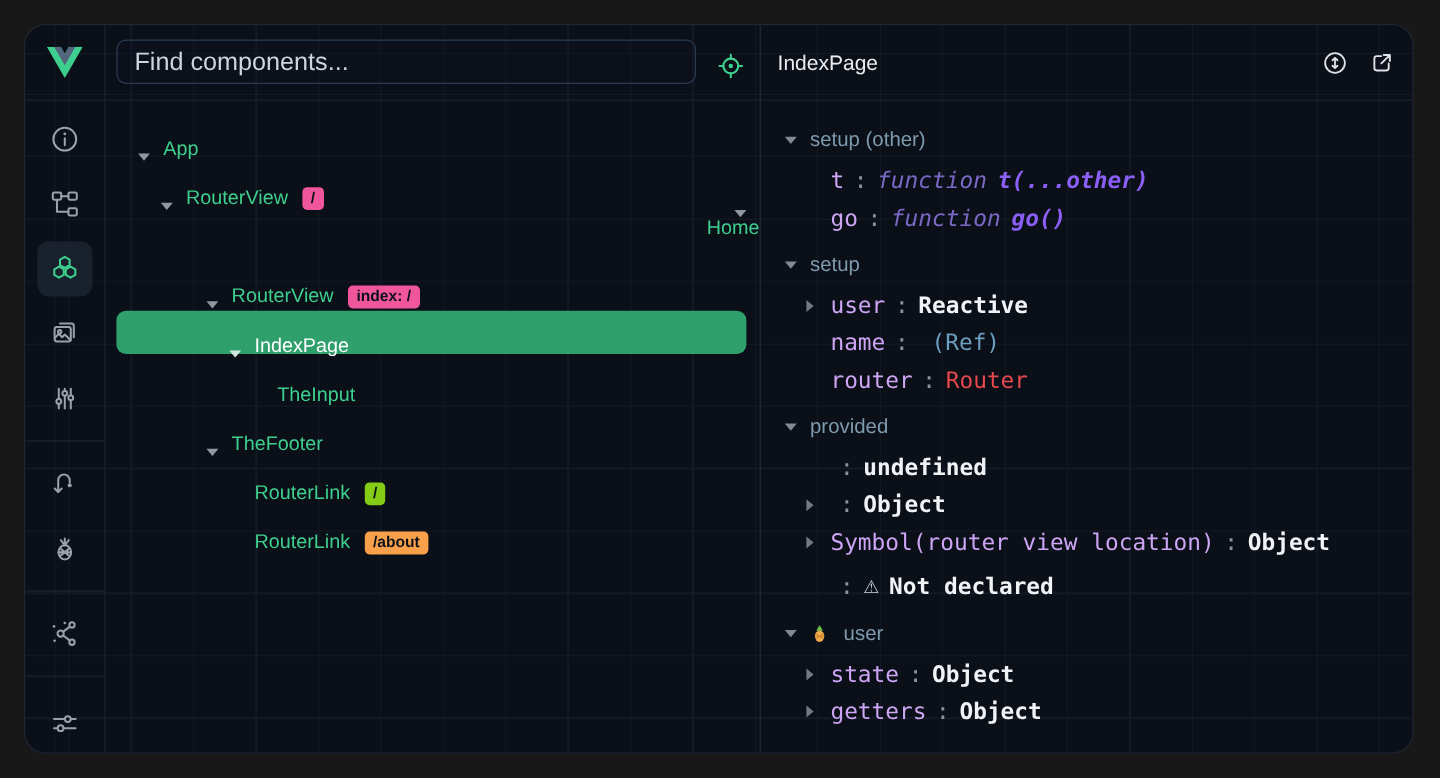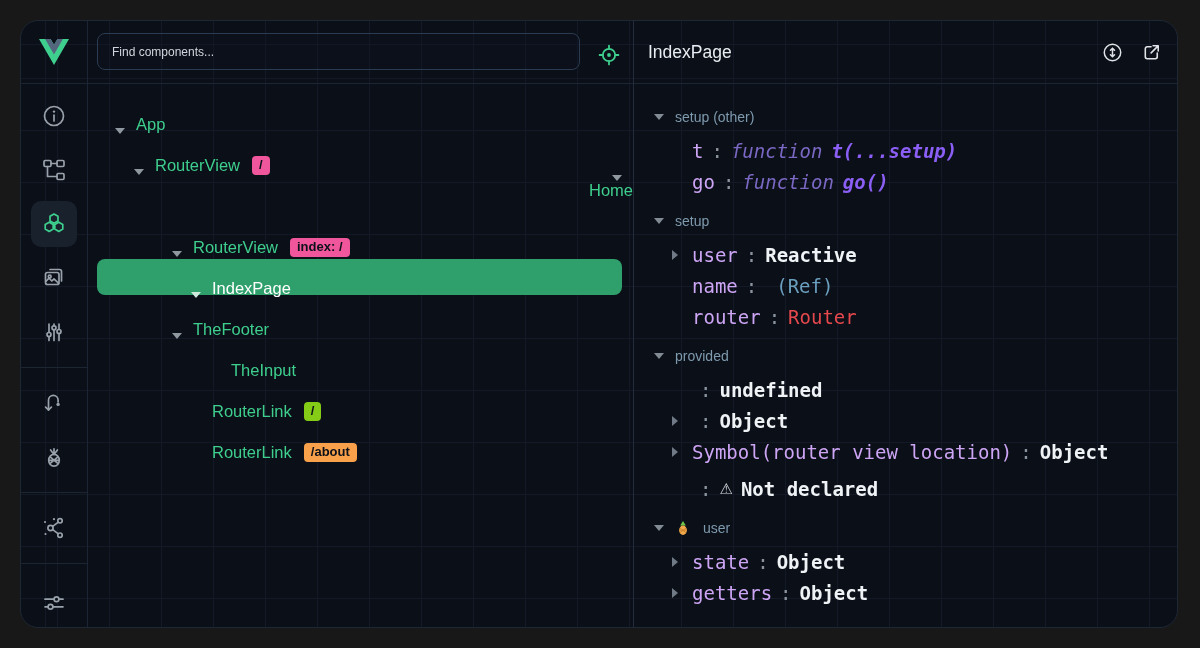--- a/index.html
+++ b/index.html
@@ -22,21 +22,21 @@
   .sb-cell.active{color:#3ecf8e;}
   .sb-cell.active .ic{background:#19212d;border-radius:10px;width:46px;height:46px;
     display:flex;align-items:center;justify-content:center;}
   .sb-cell .ic{display:flex;align-items:center;justify-content:center;}
   .sb-cell.bottom{height:62px;}
   .sb-div{width:66px;height:1px;background:#1d2532;margin:8px 0;flex:none;}
   .sb-spacer{flex:1;}
   
   .treepanel{position:absolute;left:68px;top:0;bottom:0;width:544px;overflow:hidden;}
   .search-box{position:absolute;left:8px;top:12px;width:483px;height:37px;border:1px solid #2b3c52;
-    border-radius:8px;background:rgba(13,20,31,.35);color:#d9dee5;font-size:12px;padding:0 14px;
+    border-radius:8px;background:rgba(13,20,31,.35);color:#d9dee5;font-size:21px;padding:0 14px;
     font-family:"Liberation Sans",sans-serif;outline:none;}
   .search-box::placeholder{color:#d9dee5;opacity:.96;}
   .crosshair{position:absolute;left:507px;top:21px;color:#3ecf8e;cursor:pointer;}
   .tree-rows{position:absolute;left:0;right:0;top:72px;}
   .trow{height:41px;display:flex;align-items:flex-end;color:#3ecf8e;font-size:16.5px;cursor:pointer;
     position:relative;}
   .trow .lbl{margin-left:0;}
   .trow .tri-slot{width:11px;margin-right:11px;display:flex;justify-content:center;flex:none;}
   .tri-d{width:0;height:0;border-left:5.5px solid transparent;border-right:5.5px solid transparent;
     border-top:6.5px solid #8f979f;}
@@ -57,21 +57,21 @@
   .inspector{position:absolute;left:613px;top:0;bottom:0;width:545px;}
   .insp-header{position:absolute;left:0;right:0;top:0;height:62px;display:flex;align-items:center;
     padding:0 16px 0 14px;}
   .insp-title{color:#e9edf2;font-size:17.5px;font-weight:500;flex:1;}
   .insp-hicons{display:flex;gap:16px;color:#dfe3e8;}
   .insp-hicons span{cursor:pointer;display:flex;}
   .insp-content{position:absolute;left:0;right:0;top:62px;bottom:0;overflow:hidden;padding-top:16px;}
   .section{margin-top:6px;}
   .section:first-child{margin-top:0;}
   .sec-h{height:36px;display:flex;align-items:center;padding-left:20px;gap:11px;
-    color:#7e9aae;font-size:14px;cursor:pointer;}
+    color:#7e9aae;font-size:17px;cursor:pointer;}
   .sec-h .tri-d{border-top-color:#828a94;border-left-width:5px;border-right-width:5px;border-top-width:6px;}
   .sec-h .pinia{display:flex;margin:0 1px 0 0;}
   .st-row{height:31px;display:flex;align-items:center;padding-left:58px;position:relative;
     font-family:"DejaVu Sans Mono",monospace;font-size:19px;white-space:nowrap;}
   .st-row .tri-r{position:absolute;left:38px;top:50%;margin-top:-5px;}
   .key{color:#cda5f5;}
   .colon{color:#8b949e;margin:0 8px;}
   .v-text{color:#f0f3f6;font-weight:bold;}
   .v-ref{color:#6b9fc0;margin-left:11px;}
   .v-err{color:#e5484d;}
@@ -223,29 +223,29 @@
           </span>
           <span class="lbl">RouterView</span>
           <span class="badge b-pink">index: /</span>
         </div>
         <div class="trow selected" style="padding-left: 101px;">
           <span class="tri-slot">
             <span class="tri-d"></span>
           </span>
           <span class="lbl">IndexPage</span>
         </div>
-        <div class="trow" style="padding-left: 82px;">
-          <span class="tri-slot">
-            <span class="tri-d"></span>
-          </span>
-          <span class="lbl">TheFooter</span>
-        </div>
         <div class="trow" style="padding-left: 120px;">
           <span class="tri-slot"></span>
           <span class="lbl">TheInput</span>
+        </div>
+        <div class="trow" style="padding-left: 82px;">
+          <span class="tri-slot">
+            <span class="tri-d"></span>
+          </span>
+          <span class="lbl">TheFooter</span>
         </div>
         <div class="trow" style="padding-left: 101px;">
           <span class="tri-slot"></span>
           <span class="lbl">RouterLink</span>
           <span class="badge b-lime">/</span>
         </div>
         <div class="trow" style="padding-left: 101px;">
           <span class="tri-slot"></span>
           <span class="lbl">RouterLink</span>
           <span class="badge b-orange">/about</span>
@@ -276,21 +276,21 @@
     <div class="insp-content">
         <div class="section">
           <div class="sec-h">
             <span class="tri-d"></span>
             <span>setup (other)</span>
           </div>
           <div class="st-row">
             <span class="key">t</span>
             <span class="colon">:</span>
             <span class="v-kw">function</span>
-            <span class="v-sig">t(...setup)</span>
+            <span class="v-sig">t(...other)</span>
           </div>
           <div class="st-row">
             <span class="key">go</span>
             <span class="colon">:</span>
             <span class="v-kw">function</span>
             <span class="v-sig">go()</span>
           </div>
         </div>
         <div class="section">
           <div class="sec-h">

